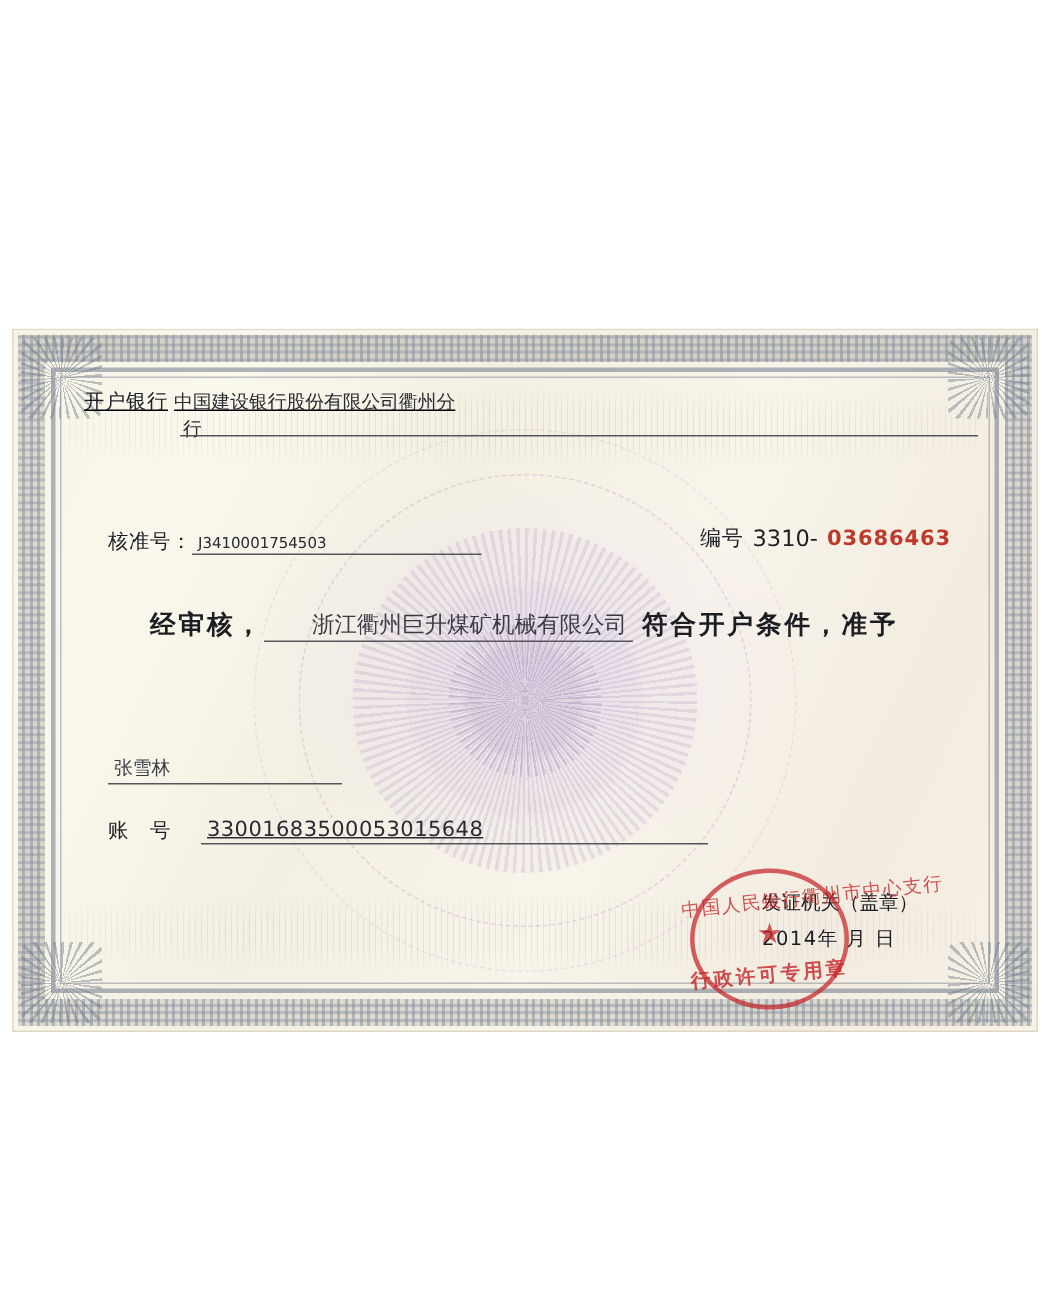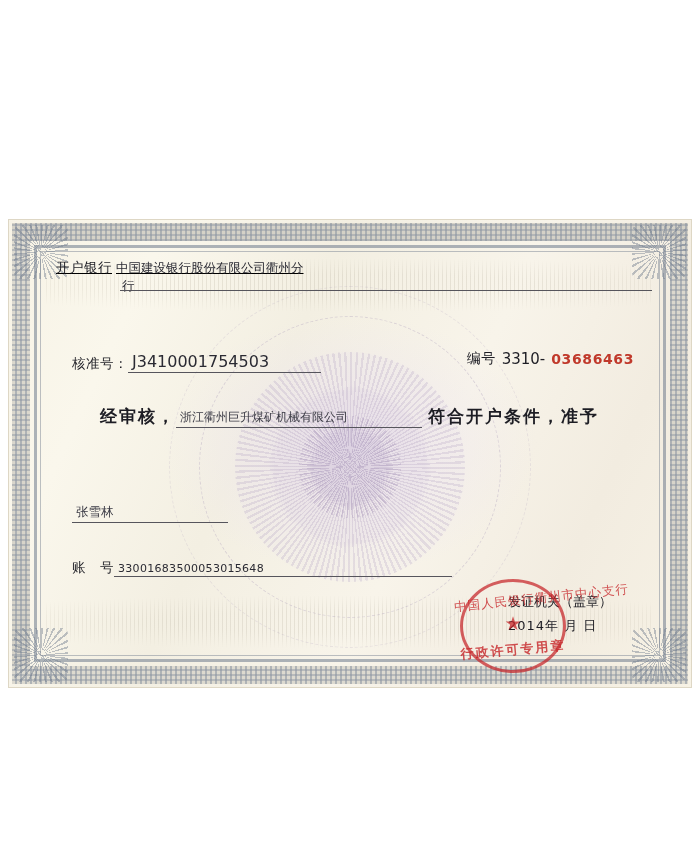--- a/index.html
+++ b/index.html
@@ -151,21 +151,21 @@
   .row { position: absolute; display: flex; align-items: flex-end; }
   .lbl {
     font-family: "DejaVu Sans", "Liberation Sans", sans-serif;
     font-size: 13.5px;
     color: #1d1d24;
     white-space: nowrap;
     letter-spacing: .5px;
   }
   .lbl-lg { font-size: 17px; font-weight: bold; letter-spacing: 2px; }
   .val {
-    font-size: 16px;
+    font-size: 10px;
     color: #2a2a33;
     white-space: nowrap;
     padding: 0 4px 1px 4px;
   }
   .val-underline {
     border-bottom: 1px solid #56555c;
   }
   .val-red { color: #c0392b; font-weight: bold; letter-spacing: .6px; font-size: 14px; }
 
   
@@ -173,22 +173,22 @@
   .row-approval .val { min-width: 185px; }
 
   .row-number { right: 6px; top: 91px; }
   .row-number .lbl { font-size: 14px; }
   .row-number .num-prefix { font-size: 15px; color:#1d1d24; padding:0 2px 0 6px; }
 
   
   .row-audit { left: 44px; top: 146px; }
   .row-audit .company {
     min-width: 238px;
-    text-align: left;
-    font-size: 12px;
+    text-align: right;
+    font-size: 15px;
     color: #3a3a44;
   }
   .row-audit .tail { margin-left: 6px; }
 
   
   .row-open { left: 44px; top: 189px; }
 
   
   .row-legal { left: 16px; top: 245px; }
   .row-legal .person {
@@ -212,25 +212,26 @@
   }
   .bank-rule {
     position: absolute;
     left: 64px;
     right: -8px;
     top: 31px;
     border-bottom: 1px solid #56555c;
   }
 
   
-  .row-account { left: 16px; top: 300px; }
+  .row-account { left: 16px; top: 286px; gap: 20px; }
   .row-account .acct {
     min-width: 330px;
-    font-size: 11px;
+    font-size: 14px;
     letter-spacing: .3px;
+    text-decoration: underline;
   }
 
   
   .issuer {
     position: absolute;
     right: 32px;
     top: 334px;
     text-align: left;
   }
   .issuer .line1 { font-size: 13px; color: #1d1d24; white-space: nowrap; }

